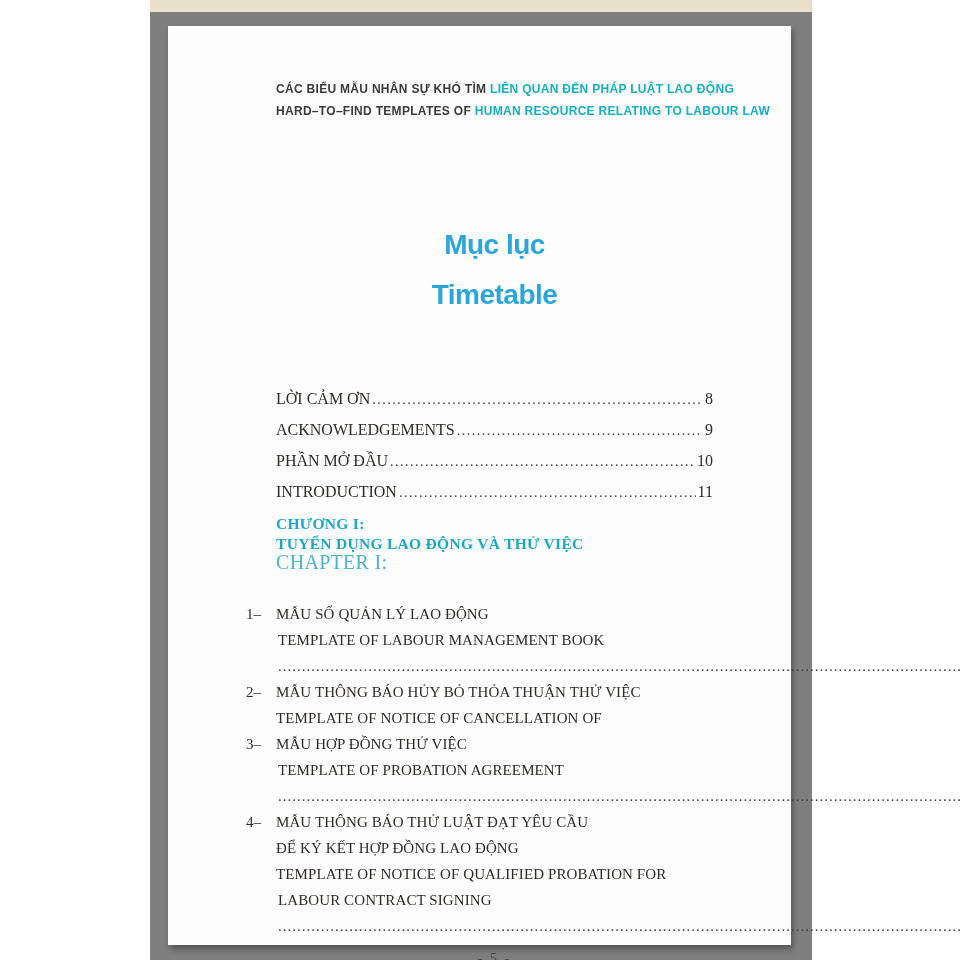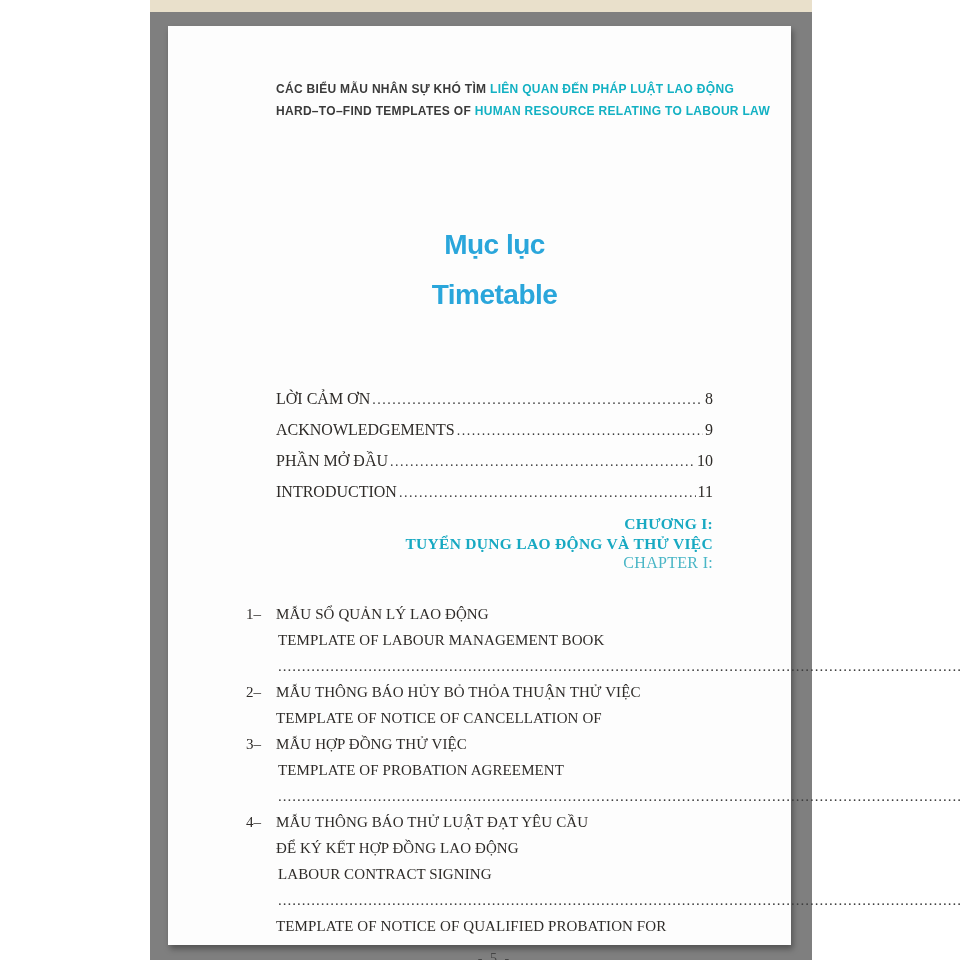--- a/index.html
+++ b/index.html
@@ -69,27 +69,27 @@
     flex: 1 1 auto; overflow: hidden; white-space: nowrap;
     margin: 0 2px; color: #3c3c3c;
   }
   .leader::after {
     content: "....................................................................................................................................................................................";
     letter-spacing: 1.5px; font-size: 14px;
   }
   .toc-num { flex: 0 0 auto; }
 
   
-  .chapter { margin-top: 6px; text-align: right; }
+  .chapter { margin-top: 6px; text-align: left; }
   .chapter .vi {
     font-weight: bold; font-size: 15.5px; line-height: 20px;
     color: var(--chapter-cyan); letter-spacing: 0.3px;
   }
   .chapter .en {
-    font-size: 16px; line-height: 17.5px;
+    font-size: 20px; line-height: 17.5px;
     color: var(--chapter-light); letter-spacing: 0.3px; font-family: Liberation Serif, serif;
   }
   .chapter .en:first-of-type { margin-top: 5px; }
 
   
   .items { margin-top: 29px; list-style: none; font-size: 15px; line-height: 26px; }
   .item { position: relative; }
   .vi-line { white-space: nowrap; letter-spacing: 0.1px; }
   .marker { position: absolute; left: -30px; }
   .en-line { white-space: nowrap; letter-spacing: 0.1px; flex-direction: column; }
@@ -178,25 +178,25 @@
             <span class="leader"></span>
           </div>
         </li>
 
         <li class="item">
           <div class="vi-line">
             <span class="marker">4–</span>
             <span>MẪU THÔNG BÁO THỬ LUẬT ĐẠT YÊU CẦU</span>
           </div>
           <div class="vi-line">ĐỂ KÝ KẾT HỢP ĐỒNG LAO ĐỘNG</div>
+          <div class="en-line">TEMPLATE OF NOTICE OF QUALIFIED PROBATION FOR</div>
           <div class="en-line with-leader">
             <span>LABOUR CONTRACT SIGNING</span>
             <span class="leader"></span>
           </div>
-          <div class="en-line">TEMPLATE OF NOTICE OF QUALIFIED PROBATION FOR</div>
         </li>
 
       </ol>
 
       <div class="page-num">- 5 -</div>
 
     </div>
   </div>
 </div>
 

